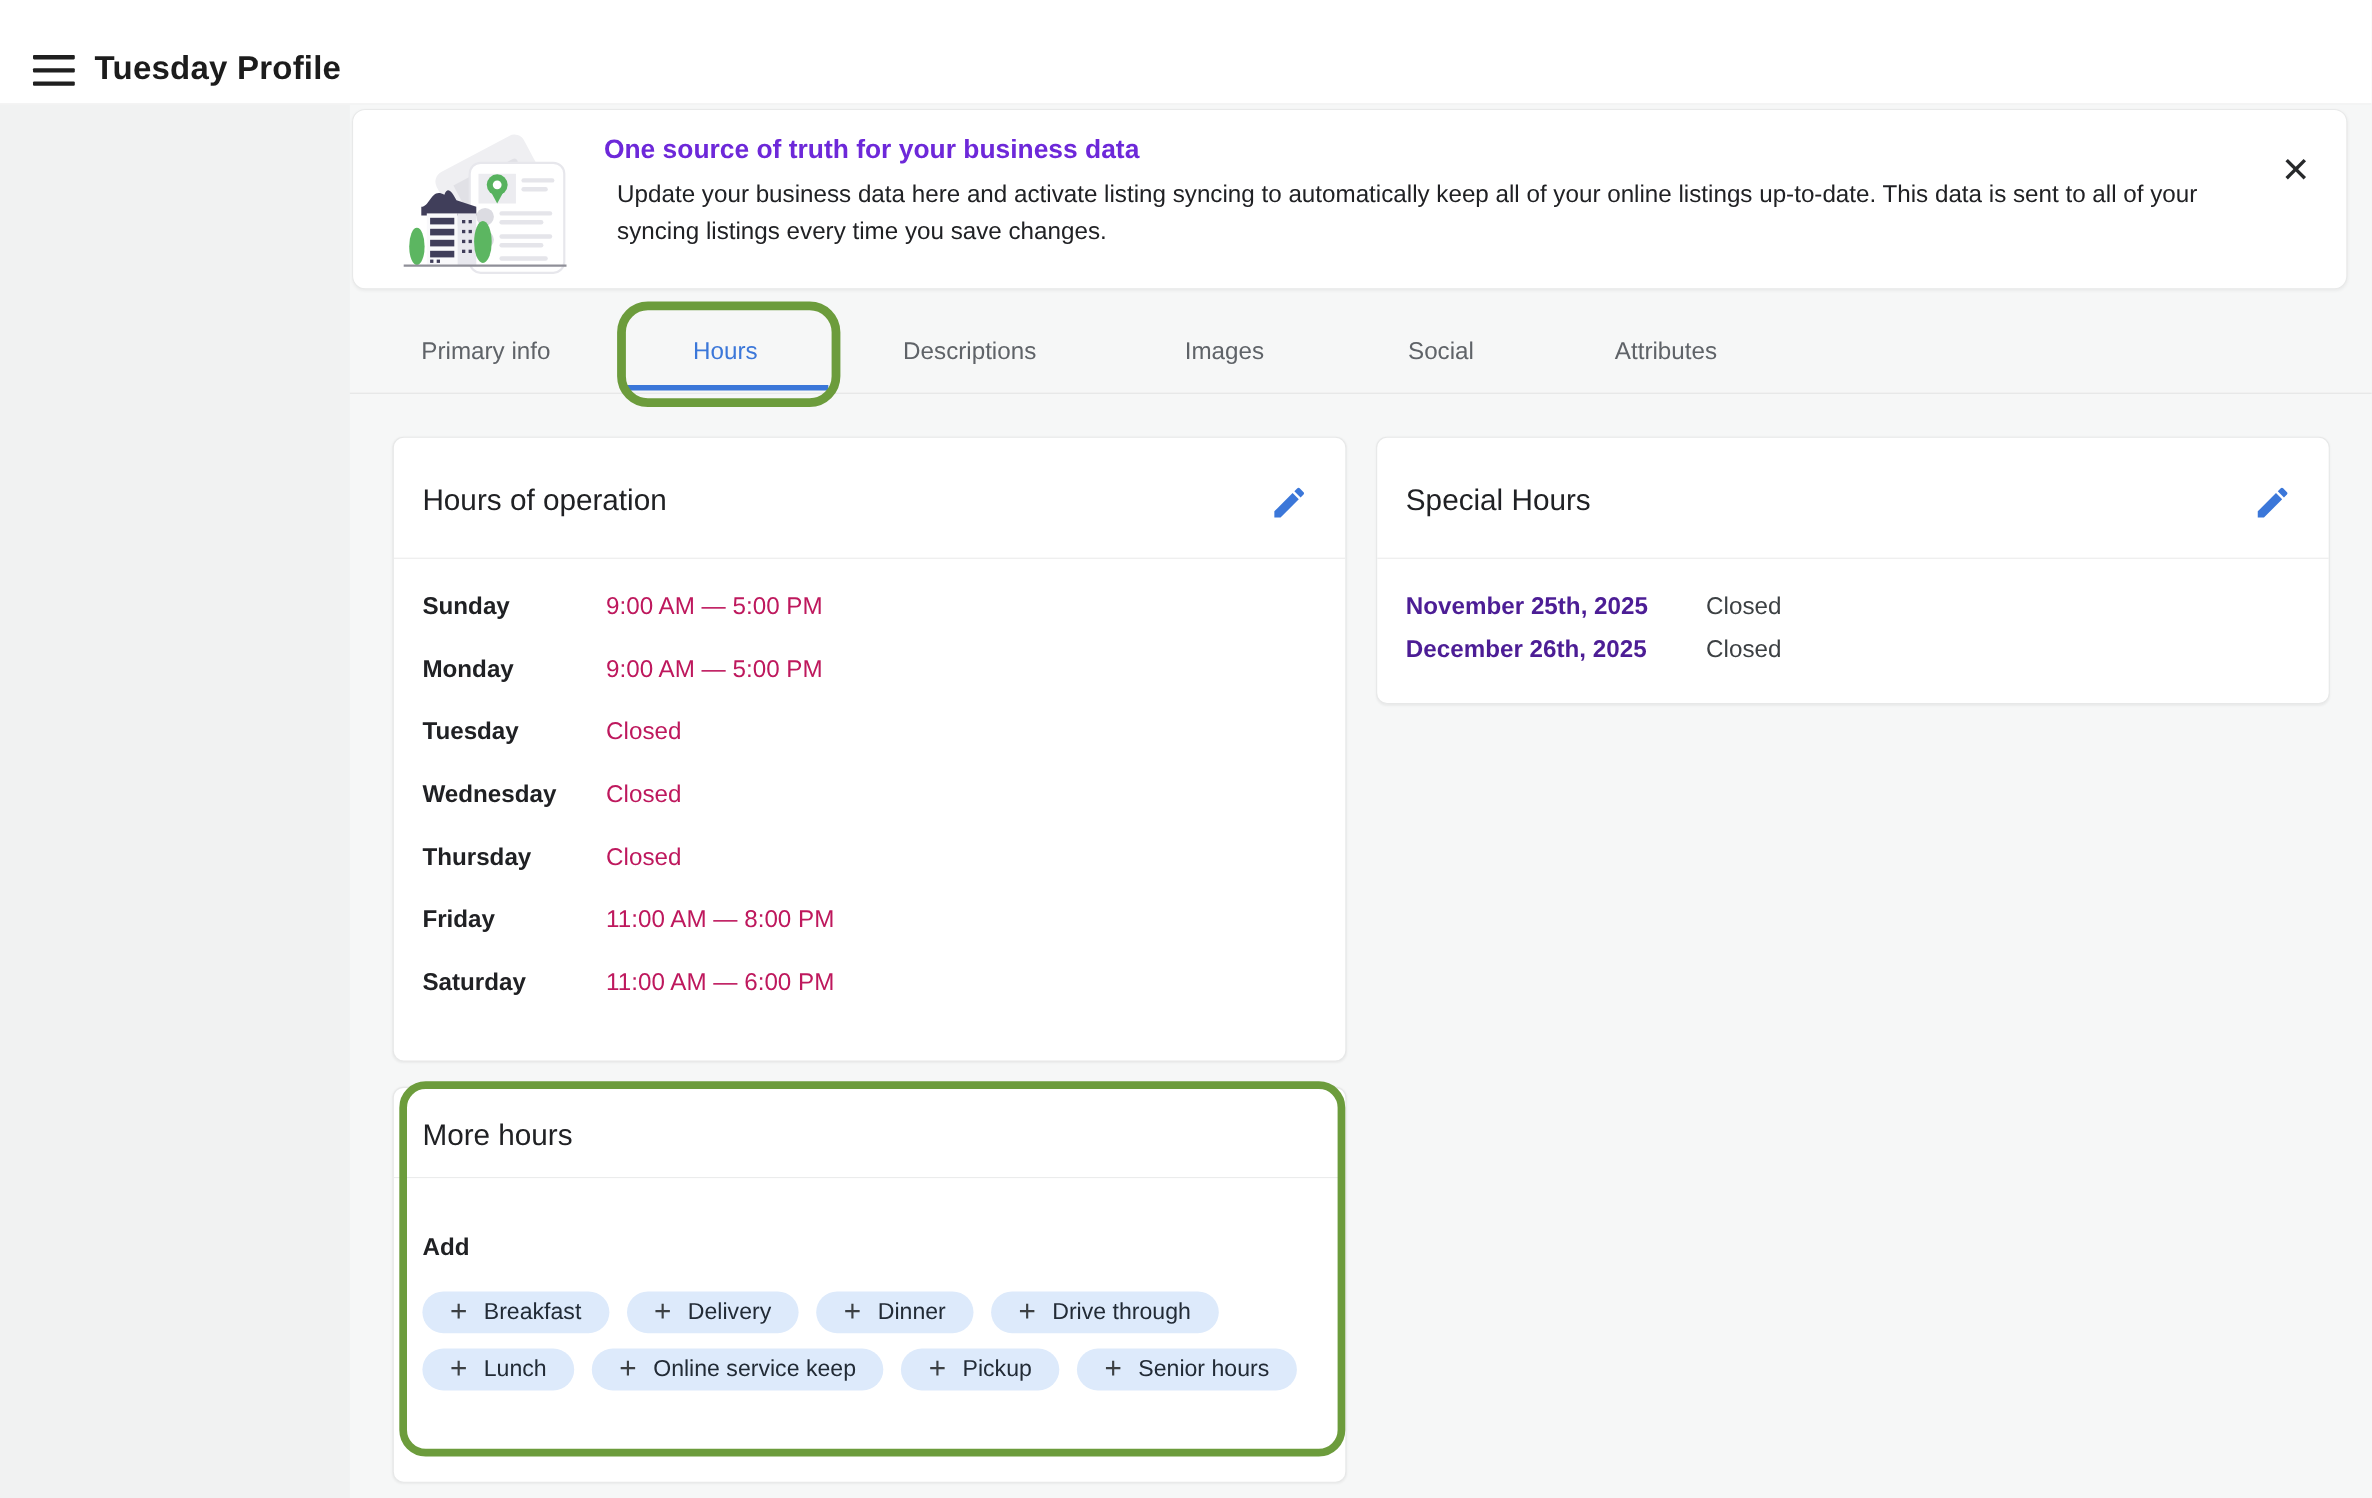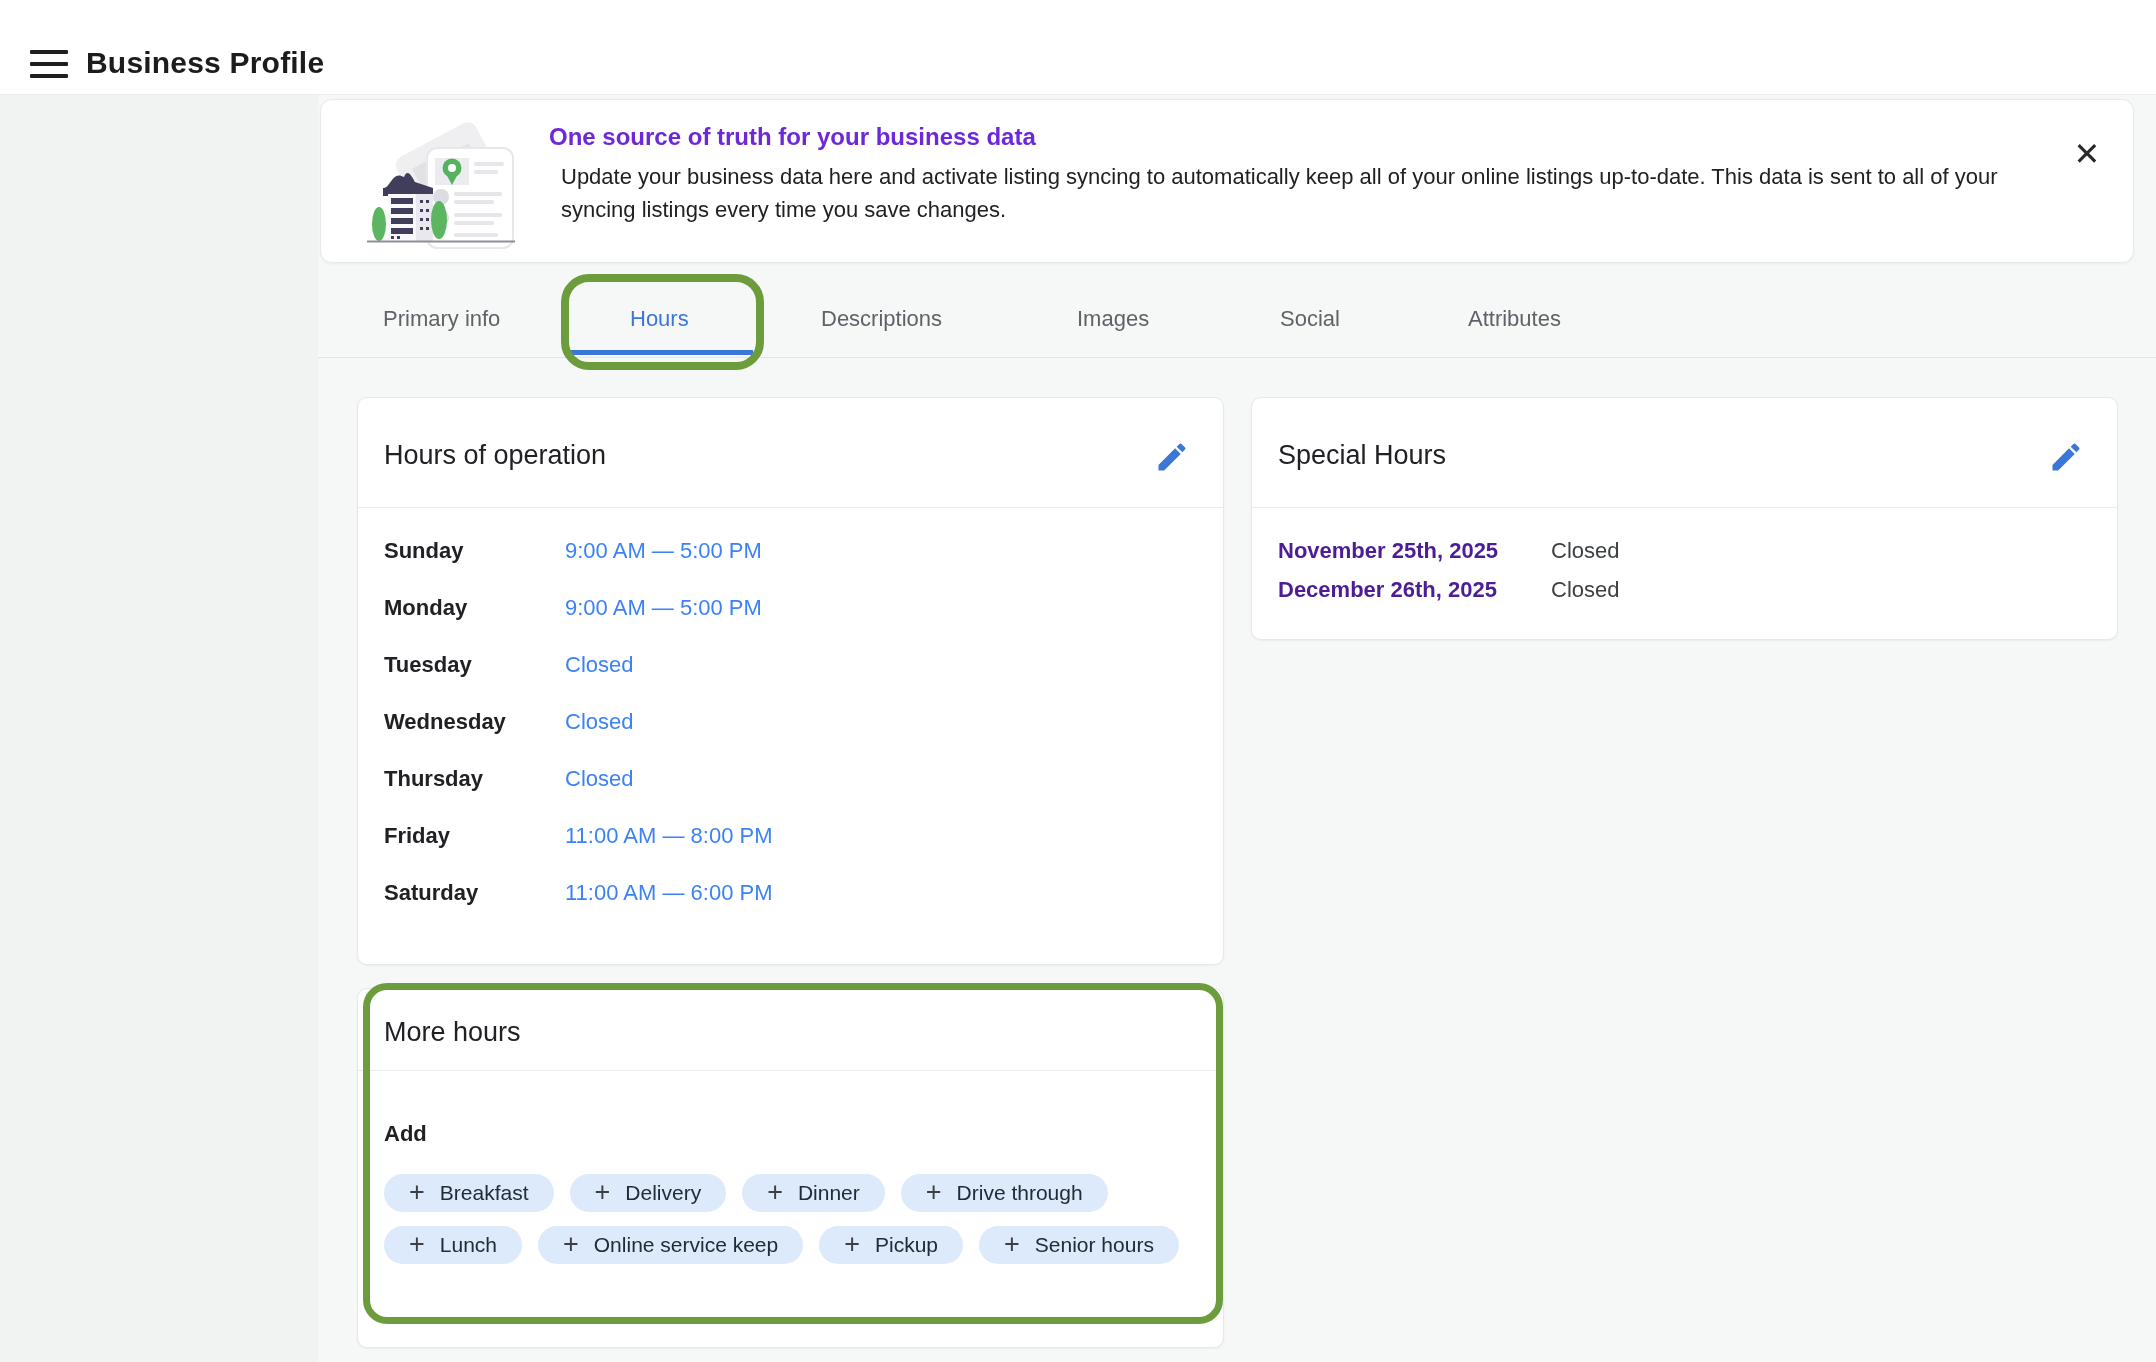--- a/index.html
+++ b/index.html
@@ -49,21 +49,21 @@
   .card{position:absolute;background:#fff;border:1px solid #e7e8e8;border-radius:10px;box-shadow:0 1px 2px rgba(0,0,0,.05);z-index:1;}
   .card-header{position:relative;border-bottom:1px solid #ebecec;}
   .card-title{font-size:27px;font-weight:400;color:#202124;}
   .edit-button{position:absolute;right:30px;top:38px;width:42px;height:42px;display:flex;align-items:center;justify-content:center;background:none;border:none;cursor:pointer;padding:0;}
 
   .hours-card{left:357px;top:397px;width:867px;height:568px;}
   .hours-card .card-header{height:110px;padding:42px 0 0 26px;}
   .rows{padding:30px 26px 0 26px;}
   .hrow{display:grid;grid-template-columns:167px 1fr;height:57px;font-size:22px;line-height:26px;}
   .hrow .day{font-weight:bold;color:#202124;}
-  .hrow .val{color:#3b82f6;margin-left:14px;}
+  .hrow .val{color:#be185d;}
 
   .special-card{left:1251px;top:397px;width:867px;height:243px;}
   .special-card .card-header{height:110px;padding:42px 0 0 26px;}
   .srow{display:grid;grid-template-columns:273px 1fr;height:39px;font-size:22px;line-height:26px;}
   .srow .date{font-weight:bold;color:#4c1d95;}
   .srow .val{color:#3c4043;}
 
   .more-card{left:357px;top:988px;width:867px;height:360px;}
   .more-card .card-header{height:82px;padding:28px 0 0 26px;}
   .more-body{padding:50px 26px 0 26px;}
@@ -81,21 +81,21 @@
 <body>
 
 <div class="content-bg"></div>
 
 <div class="header">
   <button class="hamburger" aria-label="menu">
     <span></span>
       <span></span>
       <span></span>
   </button>
-  <div class="app-title">Business Profile</div>
+  <div class="app-title">Tuesday Profile</div>
 </div>
 
 <div class="banner">
   <svg class="illustration" width="180" height="150" viewBox="0 0 180 150">
     <g transform="rotate(-28 93 62)">
       <rect x="48" y="28" width="90" height="68" rx="10" fill="#efeff2"></rect>
       <rect x="62" y="44" width="30" height="26" fill="#e1e1e6"></rect>
       <rect x="98" y="48" width="26" height="6" rx="3" fill="#e1e1e6"></rect>
     </g>
     <rect x="72" y="40" width="86" height="100" rx="10" fill="#ffffff" stroke="#e7e7ec" stroke-width="2"></rect>

